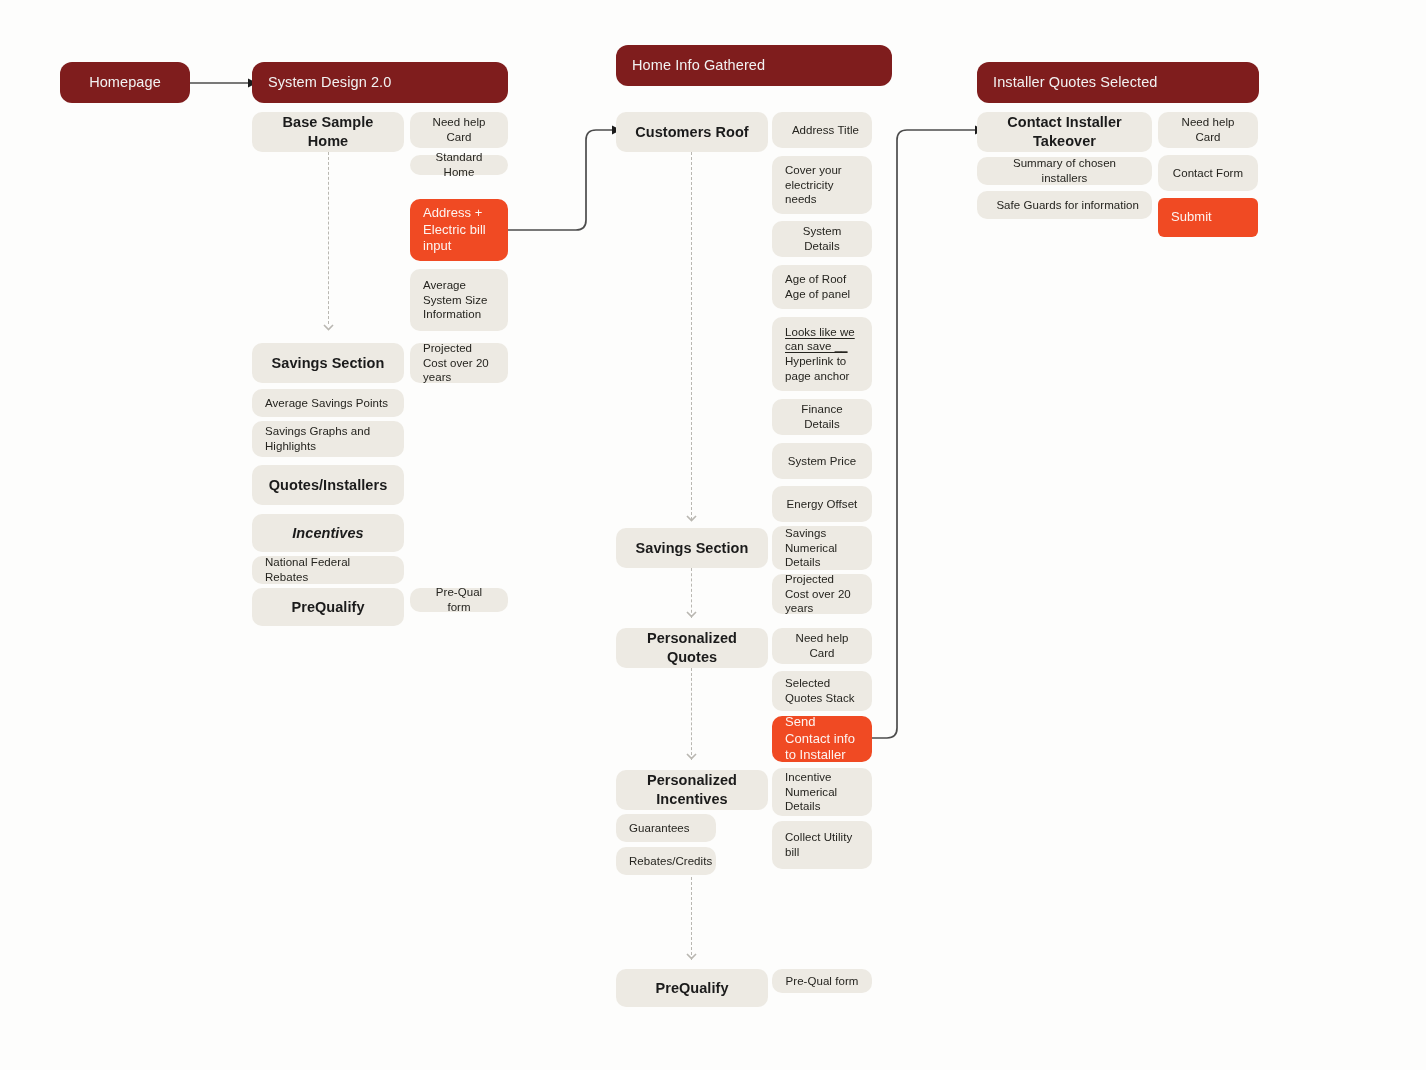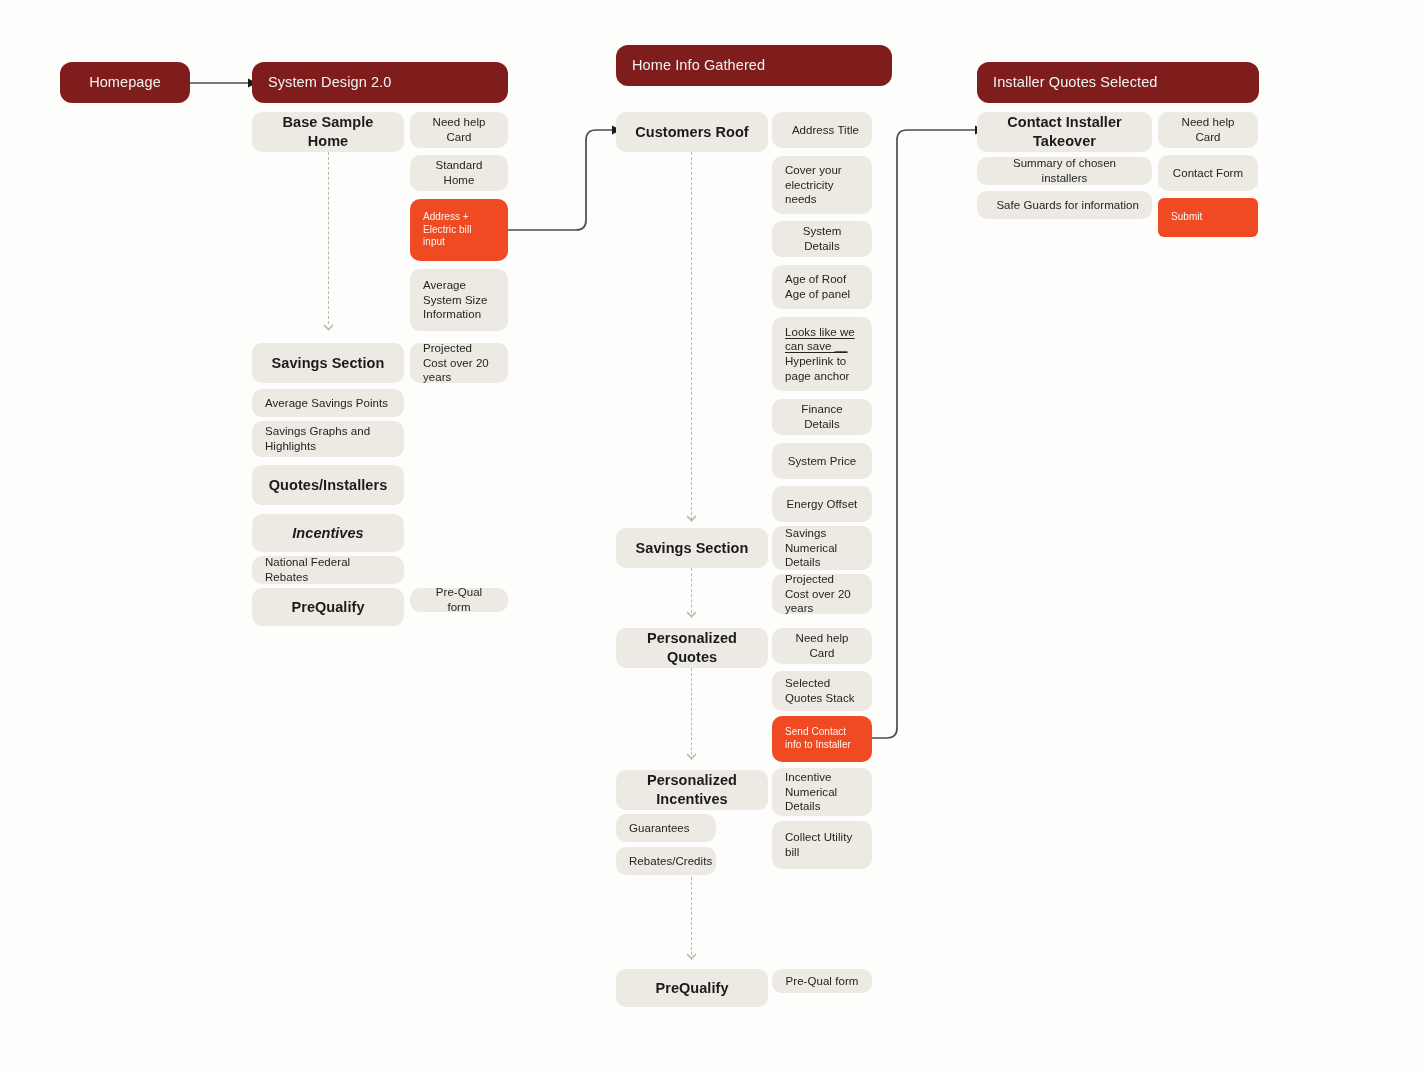--- a/index.html
+++ b/index.html
@@ -64,21 +64,21 @@
   }
   .sub.center {
     justify-content: center;
     text-align: center;
   }
 
   
   .accent {
     background: #f04a23;
     color: #fdf4f1;
-    font-size: 10px;
+    font-size: 13px;
     font-weight: 400;
     padding: 0 13px;
     text-align: left;
     letter-spacing: 0.05px;
   }
 
   .hyperlink { text-decoration: underline; text-underline-offset: 2px; }
 
   
   .dash {
@@ -204,21 +204,21 @@
   </div>
 
   <div class="node major" style="left:252px; top:588px; width:152px; height:38px;">
     <span>PreQualify</span>
   </div>
 
   <div class="node sub center" style="left:410px; top:112px; width:98px; height:36px;">
     <span>Need help Card</span>
   </div>
 
-  <div class="node sub center" style="left:410px; top:155px; width:98px; height:36px;">
+  <div class="node sub center" style="left:410px; top:155px; width:98px; height:20px;">
     <span>Standard Home</span>
   </div>
 
   <div class="node accent" style="left:410px; top:199px; width:98px; height:62px;">
     <span>Address + Electric bill input</span>
   </div>
 
   <div class="node sub" style="left:410px; top:269px; width:98px; height:62px;">
     <span>Average System Size Information</span>
   </div>

